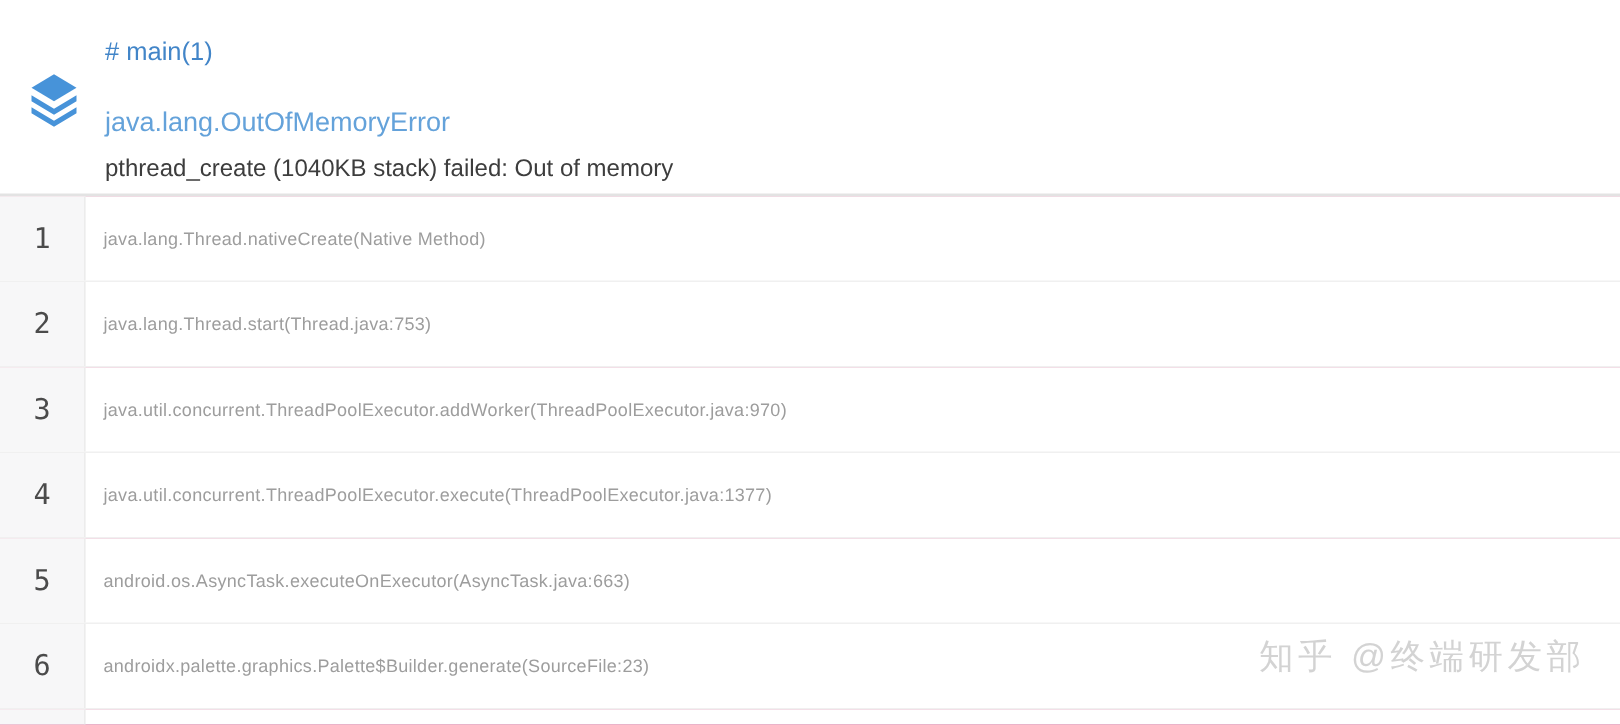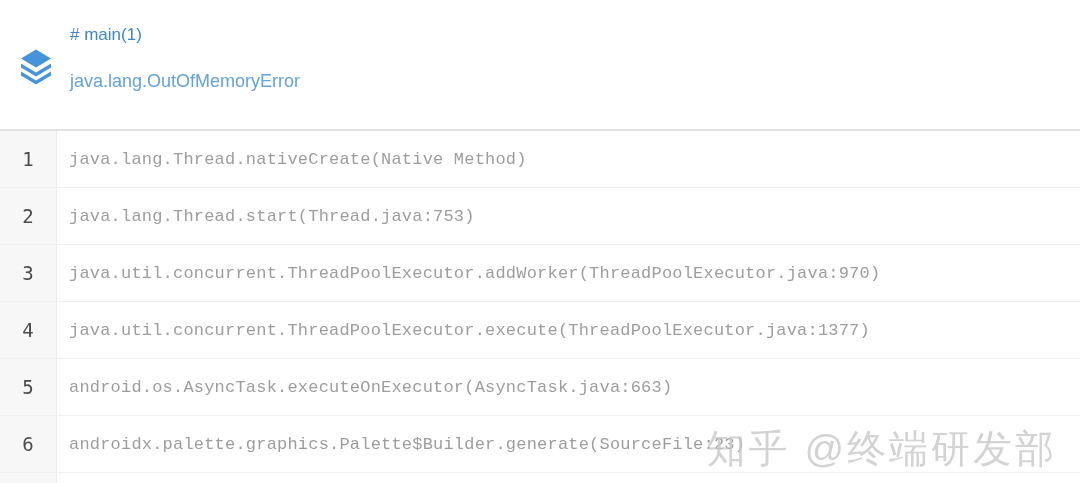--- a/index.html
+++ b/index.html
@@ -73,35 +73,35 @@
     justify-content: center;
     font-family: "DejaVu Sans Mono", monospace;
     font-size: 19px;
     color: #4b4b4b;
   }
   .frame-text {
     flex: 1;
     display: flex;
     align-items: center;
     padding-left: 12px;
-    font-family: Liberation Mono, monospace;
-    font-size: 17px;
+    font-family: Liberation Sans, sans-serif;
+    font-size: 12px;
     letter-spacing: 0.2px;
     color: #9d9d9d;
     white-space: nowrap;
     overflow: hidden;
   }
   .frame-row.partial { height: 24px; }
 
   
   .watermark-primary {
     position: absolute;
     top: 422px;
     right: 23px;
-    font-size: 39px;
+    font-size: 23px;
     letter-spacing: 3px;
     color: #c9c9c9;
     opacity: 0.8;
     white-space: nowrap;
     pointer-events: none;
   }
   .watermark-secondary {
     position: absolute;
     top: 457px;
     right: 18px;
@@ -119,20 +119,21 @@
 
   <header class="crash-header">
     <svg class="layers-icon" viewBox="0 0 32 36" xmlns="http://www.w3.org/2000/svg">
       <polygon points="16,0 31,9 16,18 1,9" fill="#4793d9"></polygon>
       <polygon points="1,14 16,23 31,14 31,18 16,27 1,18" fill="#4793d9"></polygon>
       <polygon points="1,22 16,31 31,22 31,26 16,35 1,26" fill="#4793d9"></polygon>
     </svg>
     <div class="header-text">
       <div class="thread-label"># main(1)</div>
       <div class="exception-class">java.lang.OutOfMemoryError</div>
+      <div class="exception-message">pthread_create (1040KB stack) failed: Out of memory</div>
     </div>
   </header>
 
   <div class="frames">
     <div class="frame-row">
       <div class="frame-gutter">1</div>
       <div class="frame-text">java.lang.Thread.nativeCreate(Native Method)</div>
     </div>
     <div class="frame-row">
       <div class="frame-gutter">2</div>

